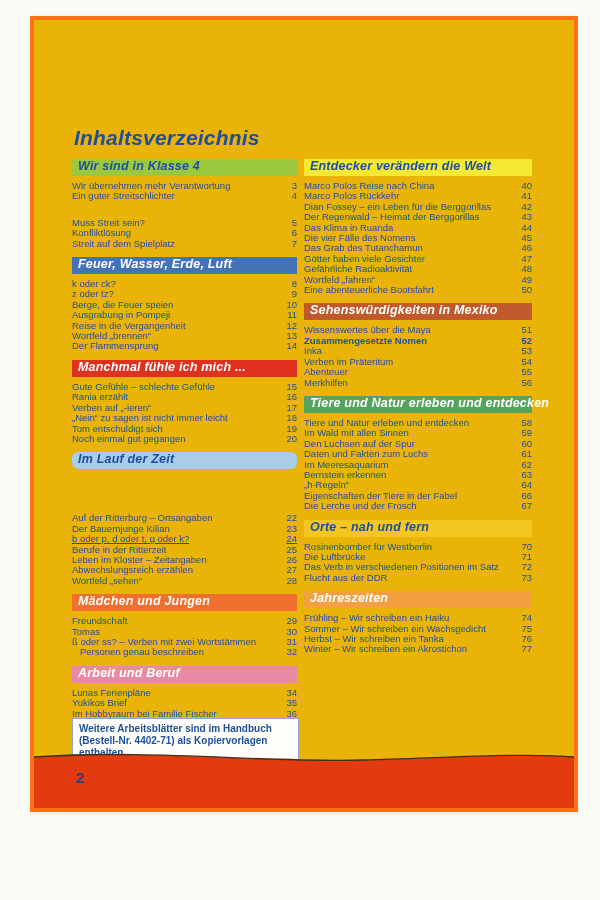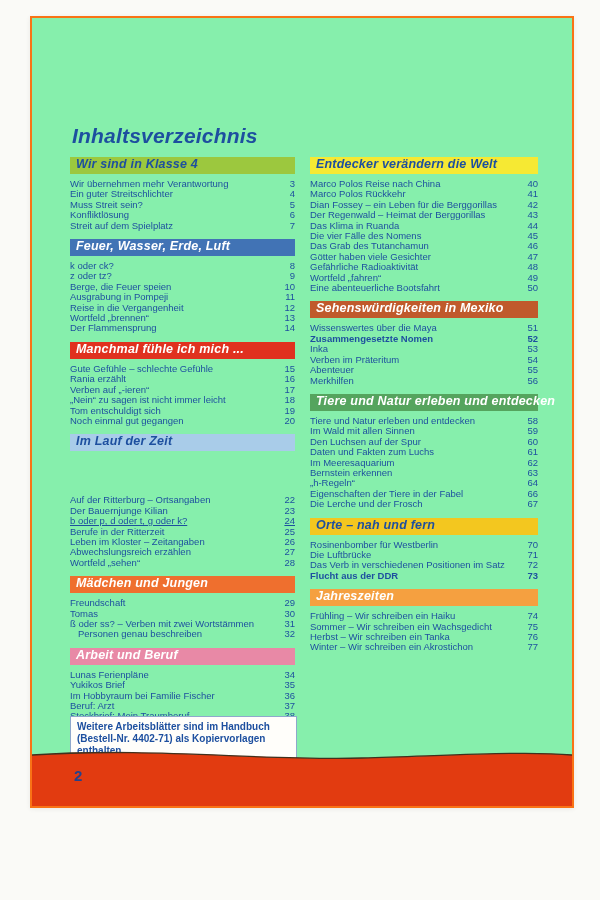--- a/index.html
+++ b/index.html
@@ -6,35 +6,35 @@
   body {
     width:600px; height:900px;
     background:#fafaf7;
     font-family:"Liberation Sans", sans-serif;
     position:relative;
     overflow:hidden;
   }
   .page {
     position:absolute; left:30px; top:16px;
     width:540px; height:788px;
-    background:#86efac;
-    border:2px solid #f97316;
+    background:#eab308;
+    border:4px solid #f97316;
     box-shadow:0 1px 5px rgba(0,0,0,0.07);
     overflow:hidden;
   }
   .doc-title {
     position:absolute; left:40px; top:106px;
     margin:0;
     font-size:21px; font-weight:bold; font-style:italic;
     color:#1d4f9f;
     letter-spacing:0.2px;
   }
   .col { position:absolute; top:139px; }
   .col-left  { left:38px;  width:225px; }
-  .col-right { left:278px; width:228px; }
+  .col-right { left:270px; width:228px; }
   .toc-section { margin:0 0 8px 0; }
   .sec-header {
     font-size:12.5px; font-weight:bold; font-style:italic;
     height:14px; line-height:13px;
     padding:1px 6px 2px 6px;
     margin-bottom:5px;
     letter-spacing:0.2px;
     white-space:nowrap;
   }
   .entry {
@@ -76,21 +76,21 @@
       <section class="toc-section">
         <div class="sec-header" style="background: rgb(156, 200, 62); color: rgb(29, 79, 159);">Wir sind in Klasse 4</div>
         <div class="entry" style="color: rgb(29, 79, 159);">
           <span class="entry-label">Wir übernehmen mehr Verantwortung</span>
           <span class="entry-page">3</span>
         </div>
         <div class="entry" style="color: rgb(29, 79, 159);">
           <span class="entry-label">Ein guter Streitschlichter</span>
           <span class="entry-page">4</span>
         </div>
-        <div class="entry" style="color: rgb(29, 79, 159);">
+        <div class="entry" style="color: rgb(29, 79, 159); margin-top: 16px;">
           <span class="entry-label">Muss Streit sein?</span>
           <span class="entry-page">5</span>
         </div>
         <div class="entry" style="color: rgb(29, 79, 159);">
           <span class="entry-label">Konfliktlösung</span>
           <span class="entry-page">6</span>
         </div>
         <div class="entry" style="color: rgb(29, 79, 159);">
           <span class="entry-label">Streit auf dem Spielplatz</span>
           <span class="entry-page">7</span>
@@ -148,21 +148,21 @@
         <div class="entry" style="color: rgb(29, 79, 159);">
           <span class="entry-label">Tom entschuldigt sich</span>
           <span class="entry-page">19</span>
         </div>
         <div class="entry" style="color: rgb(29, 79, 159); gap: 16px;">
           <span class="entry-label">Noch einmal gut gegangen</span>
           <span class="entry-page">20</span>
         </div>
       </section>
       <section class="toc-section">
-        <div class="sec-header" style="background: rgb(169, 204, 233); color: rgb(29, 79, 159);">Im Lauf der Zeit</div>
+        <div class="sec-header" style="background: rgb(169, 204, 233); color: rgb(29, 79, 159); border-radius: 6px;">Im Lauf der Zeit</div>
         <div class="entry" style="color: rgb(29, 79, 159); margin-top: 44px;">
           <span class="entry-label">Auf der Ritterburg – Ortsangaben</span>
           <span class="entry-page">22</span>
         </div>
         <div class="entry" style="color: rgb(29, 79, 159);">
           <span class="entry-label">Der Bauernjunge Kilian</span>
           <span class="entry-page">23</span>
         </div>
         <div class="entry" style="color: rgb(29, 79, 159); text-decoration: underline;">
           <span class="entry-label">b oder p, d oder t, g oder k?</span>
@@ -353,21 +353,21 @@
           <span class="entry-page">70</span>
         </div>
         <div class="entry" style="color: rgb(29, 79, 159);">
           <span class="entry-label">Die Luftbrücke</span>
           <span class="entry-page">71</span>
         </div>
         <div class="entry" style="color: rgb(29, 79, 159);">
           <span class="entry-label">Das Verb in verschiedenen Positionen im Satz</span>
           <span class="entry-page">72</span>
         </div>
-        <div class="entry" style="color: rgb(29, 79, 159); font-weight: bold;">
+        <div class="entry" style="color: rgb(29, 79, 159);">
           <span class="entry-label">Flucht aus der DDR</span>
           <span class="entry-page">73</span>
         </div>
       </section>
       <section class="toc-section">
         <div class="sec-header" style="background: rgb(245, 160, 64); color: rgb(255, 255, 255);">Jahreszeiten</div>
         <div class="entry" style="color: rgb(29, 79, 159);">
           <span class="entry-label">Frühling – Wir schreiben ein Haiku</span>
           <span class="entry-page">74</span>
         </div>

